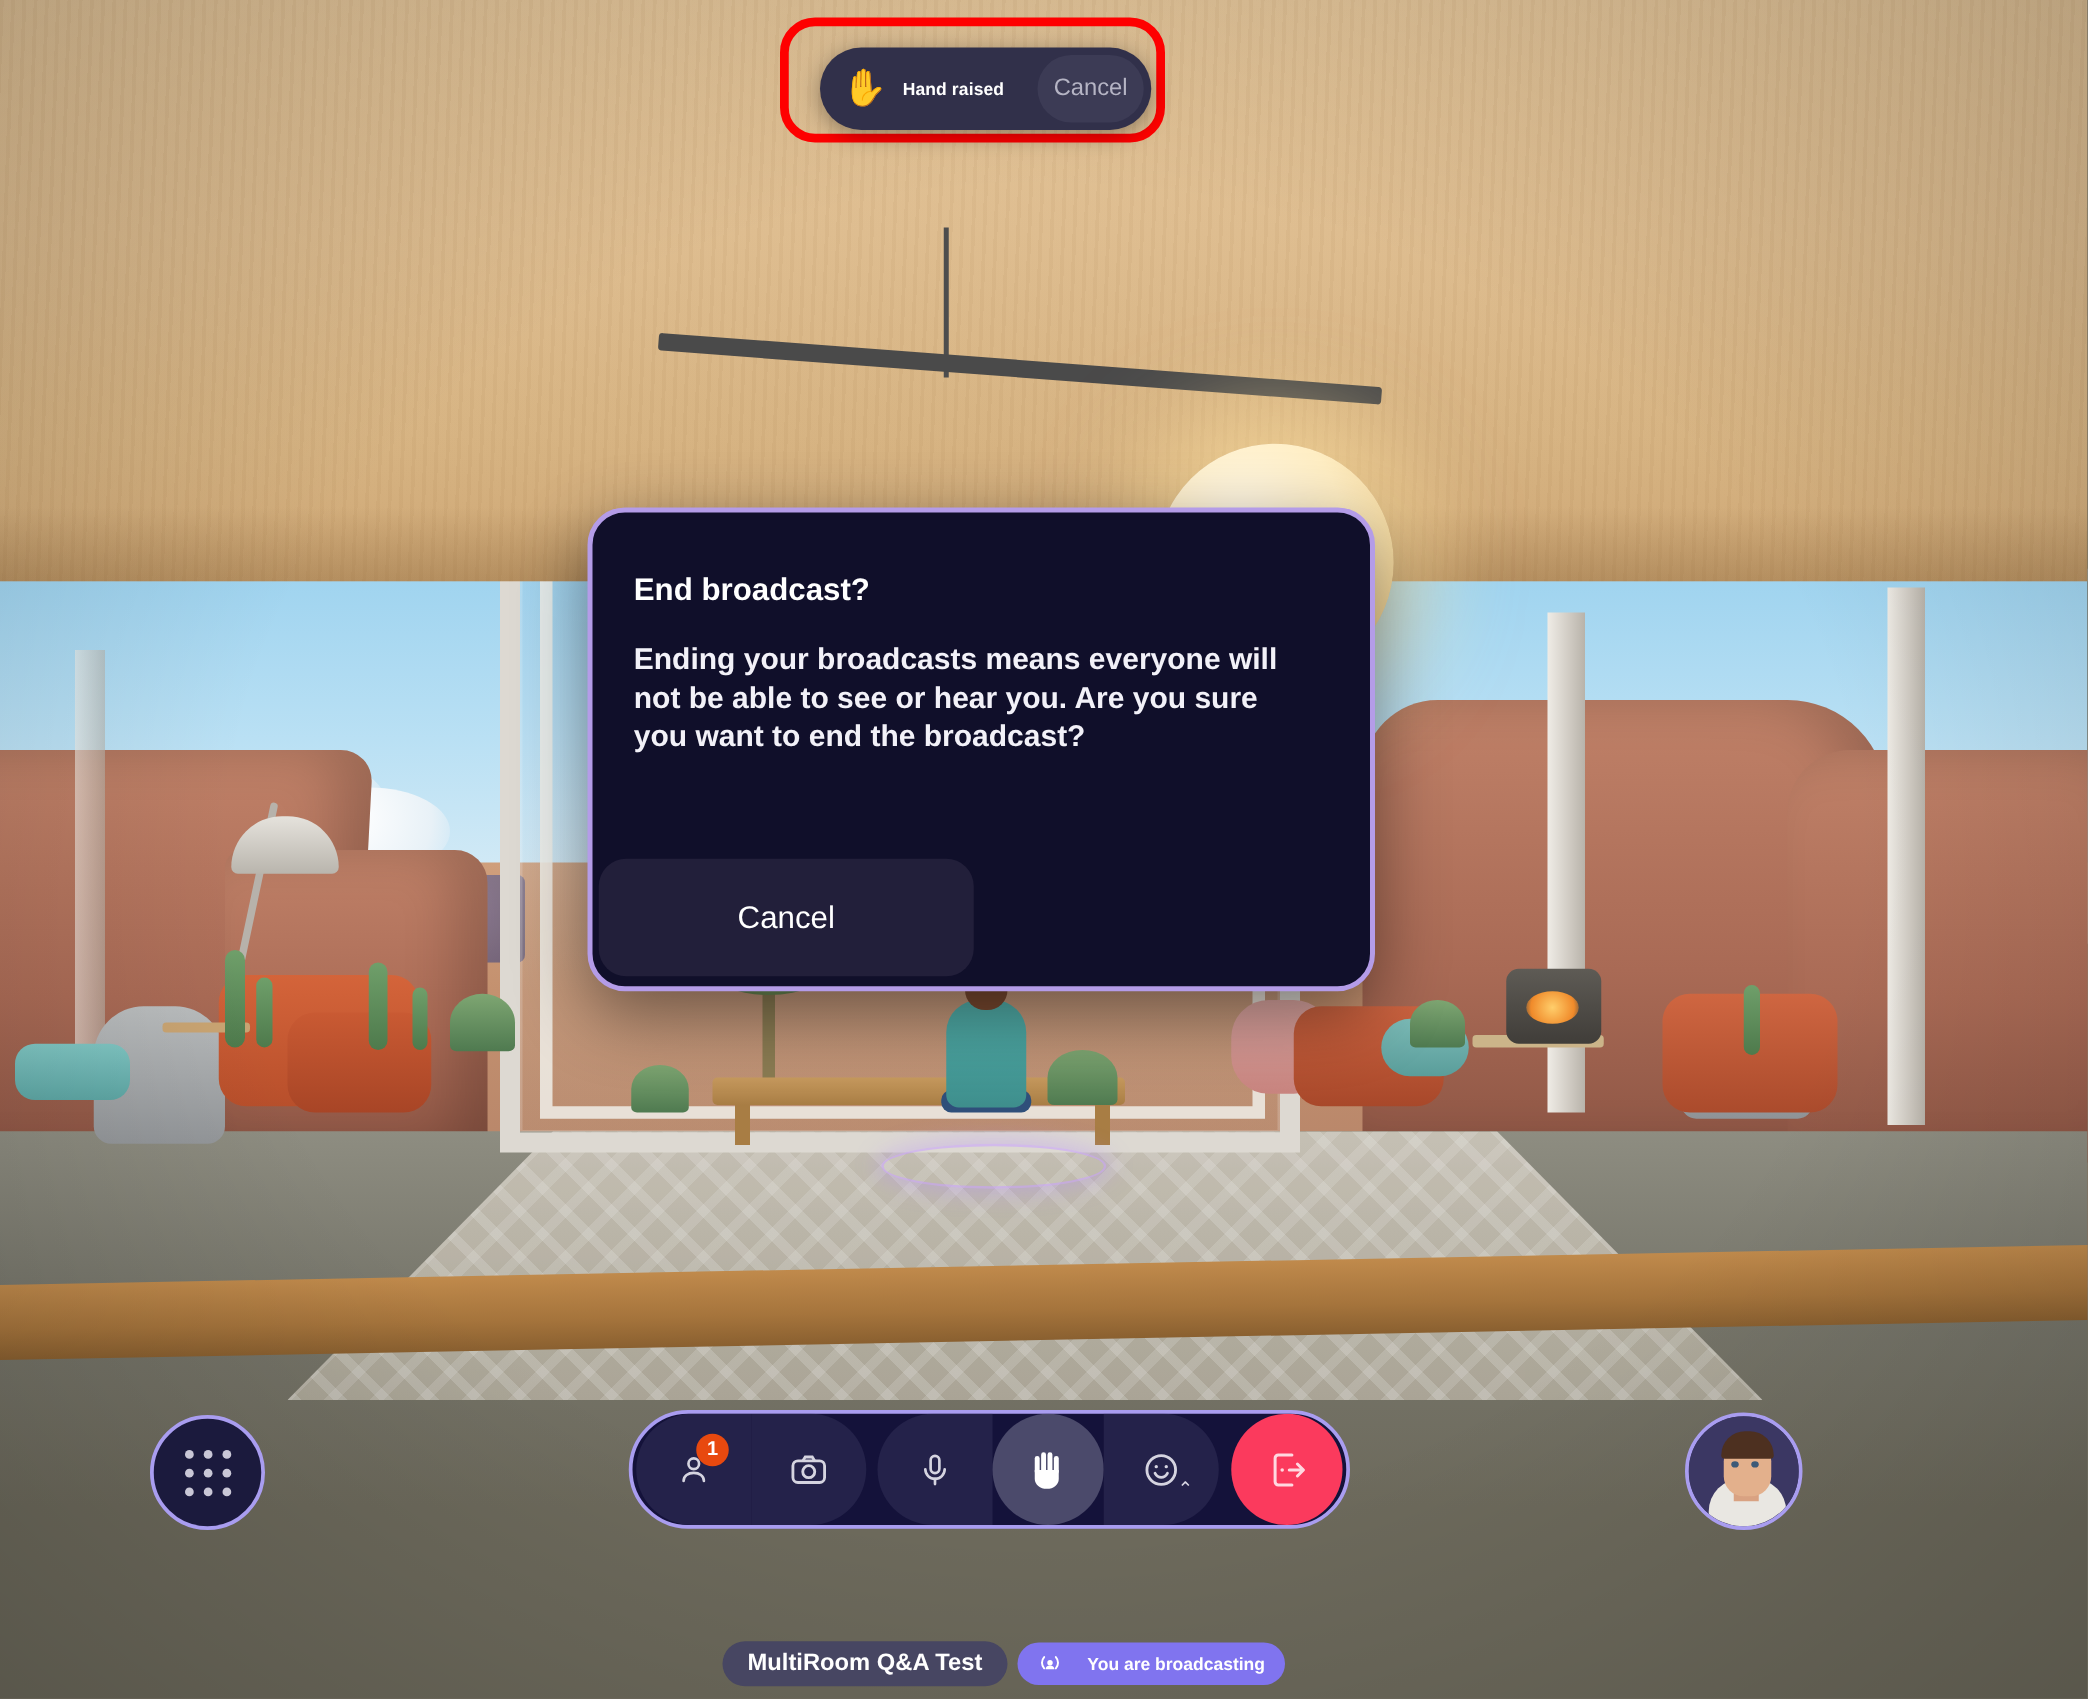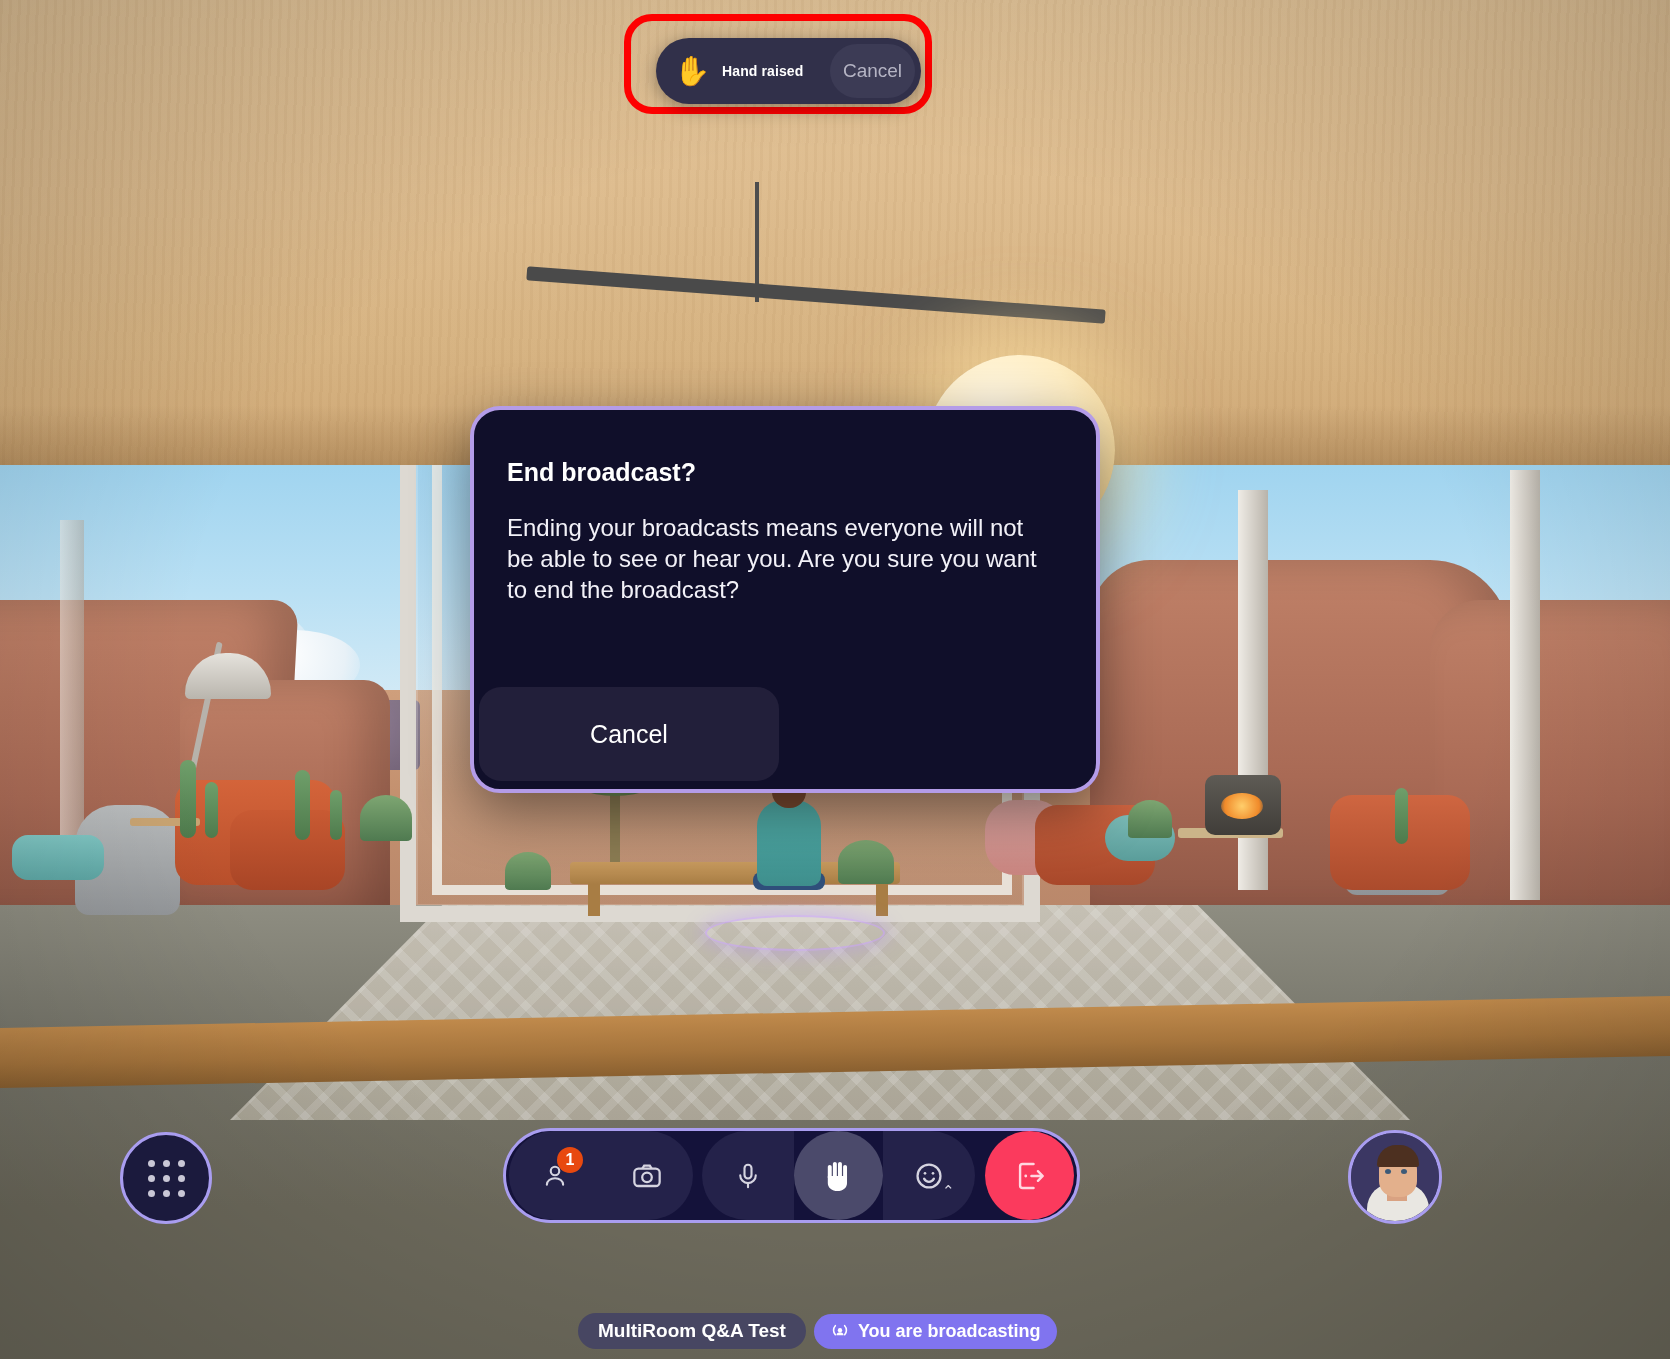--- a/index.html
+++ b/index.html
@@ -179,21 +179,21 @@
     box-shadow:0 18px 56px rgba(0,0,0,.45);
     overflow:hidden;
     padding-left:16px;
   }
   #modal-title{
     position:absolute; left:33px; top:48px;
     color:#fff; font-size:25px; font-weight:bold;
   }
   #modal-body{
     position:absolute; left:33px; top:102px; width:545px;
-    color:#f2f1f8; font-size:24px; font-weight:normal; line-height:1.3;
+    color:#f2f1f8; font-size:24px; font-weight:bold; line-height:1.3;
   }
   .modal-actions{
     position:absolute; left:5px; bottom:8px; width:620px; height:94px;
     display:flex; gap:8px;
   }
   #cancel-btn{
     width:300px; height:94px; border:none; border-radius:22px;
     background:#221f3a; color:#fff;
     font-size:25px; font-family:"Liberation Sans",sans-serif; cursor:pointer;text-align:center;
   }
@@ -244,23 +244,23 @@
 
   #chips{
     position:absolute; left:578px; top:1313px; width:420px; height:36px;
     display:flex; gap:8px; align-items:center;
   }
   #room-chip{
     background:#474662; color:#fff; font-size:19px; font-weight:bold;
     padding:7px 20px; border-radius:18px; white-space:nowrap;
   }
   #broadcast-chip{
-    background:#8074ef; color:#fff; font-size:18px; font-weight:bold;
+    background:#8074ef; color:#fff; font-size:14px; font-weight:bold;
     padding:7px 16px; border-radius:18px; white-space:nowrap;
-    display:flex; align-items:center; gap:8px;
+    display:flex; align-items:center; gap:20px;
   }
 
   #self-avatar{
     position:absolute; left:1348px; top:1130px; width:94px; height:94px;
     border-radius:50%; border:3px solid #a99df0; overflow:hidden;
     background:#3a3760; cursor:pointer;
   }
   .av2-bg{position:absolute;inset:0;background:#3b3763;}
   .av2-shirt{position:absolute;left:16px;bottom:-6px;width:62px;height:44px;border-radius:26px 26px 0 0;background:#e9e7e2;}
   .av2-neck{position:absolute;left:36px;top:50px;width:20px;height:18px;background:#d9a282;}

